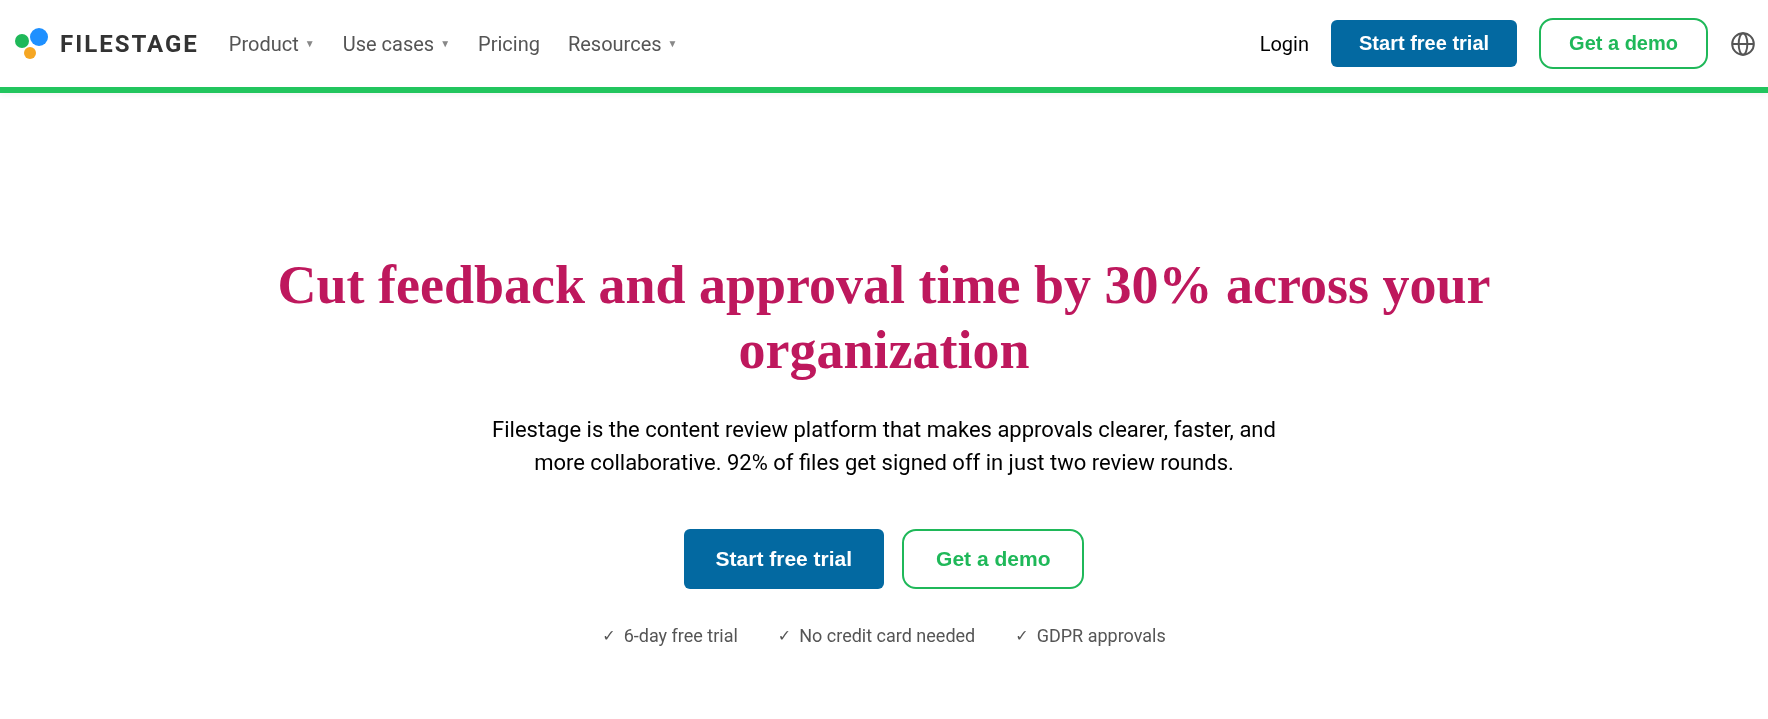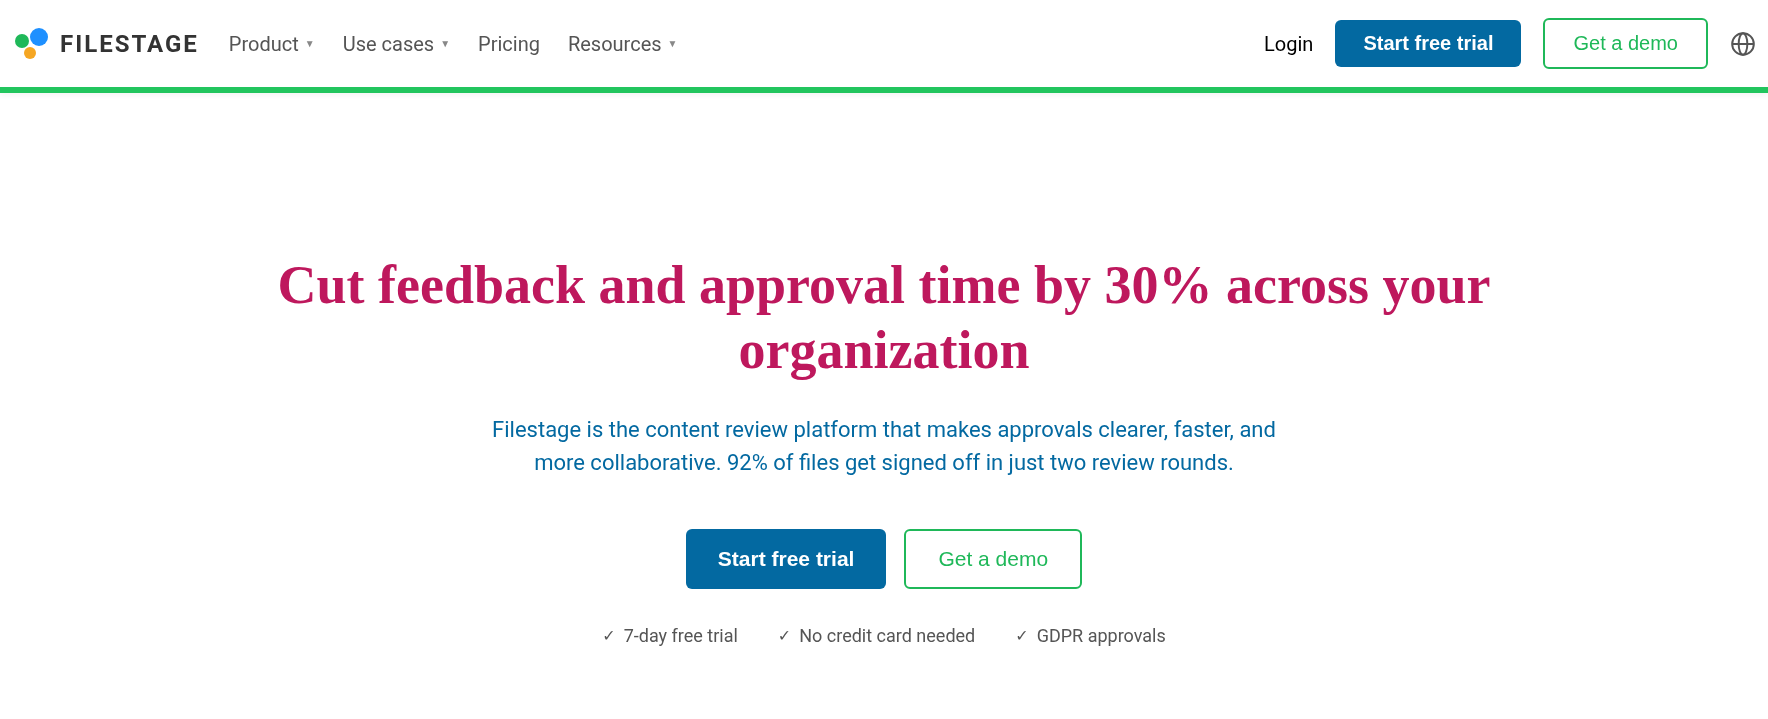--- a/index.html
+++ b/index.html
@@ -68,23 +68,23 @@
     font-weight: 700;
     padding: 12px 28px;
     border-radius: 6px;
     border: none;
     cursor: pointer;
   }
   .btn-outline {
     background: #fff;
     color: #1fb859;
     font-size: 20px;
-    font-weight: 400;
+    font-weight: 700;
     padding: 12px 28px;
-    border-radius: 6px;
+    border-radius: 14px;
     border: 2px solid #1fb859;
     cursor: pointer;
     text-align: center;
   }
   .globe {
     width: 26px;
     height: 26px;
     cursor: pointer;
   }
   .hero {
@@ -94,21 +94,21 @@
   .hero h1 {
     font-family: Georgia, "Times New Roman", serif;
     font-size: 54px;
     font-weight: 700;
     color: #be185d;
     line-height: 1.2;
     margin-bottom: 30px;
   }
   .hero p.sub {
     font-size: 22px;
-    color: #0369a1;
+    color: #000000;
     line-height: 1.5;
     max-width: 820px;
     margin: 0 auto 50px auto;
   }
   .cta {
     display: flex;
     justify-content: center;
     gap: 18px;
     margin-bottom: 36px;
   }
@@ -182,21 +182,21 @@
 <section class="hero">
   <h1>Cut feedback and approval time by 30% across your organization</h1>
   <p class="sub">Filestage is the content review platform that makes approvals clearer, faster, and more collaborative. 92% of files get signed off in just two review rounds.</p>
   <div class="cta">
     <button class="btn-primary">Start free trial</button>
     <button class="btn-outline">Get a demo</button>
   </div>
   <div class="benefits">
     <div class="benefit">
       <span class="check">✓</span>
-      <span>7-day free trial</span>
+      <span>6-day free trial</span>
     </div>
     <div class="benefit">
       <span class="check">✓</span>
       <span>No credit card needed</span>
     </div>
     <div class="benefit">
       <span class="check">✓</span>
       <span>GDPR approvals</span>
     </div>
   </div>

